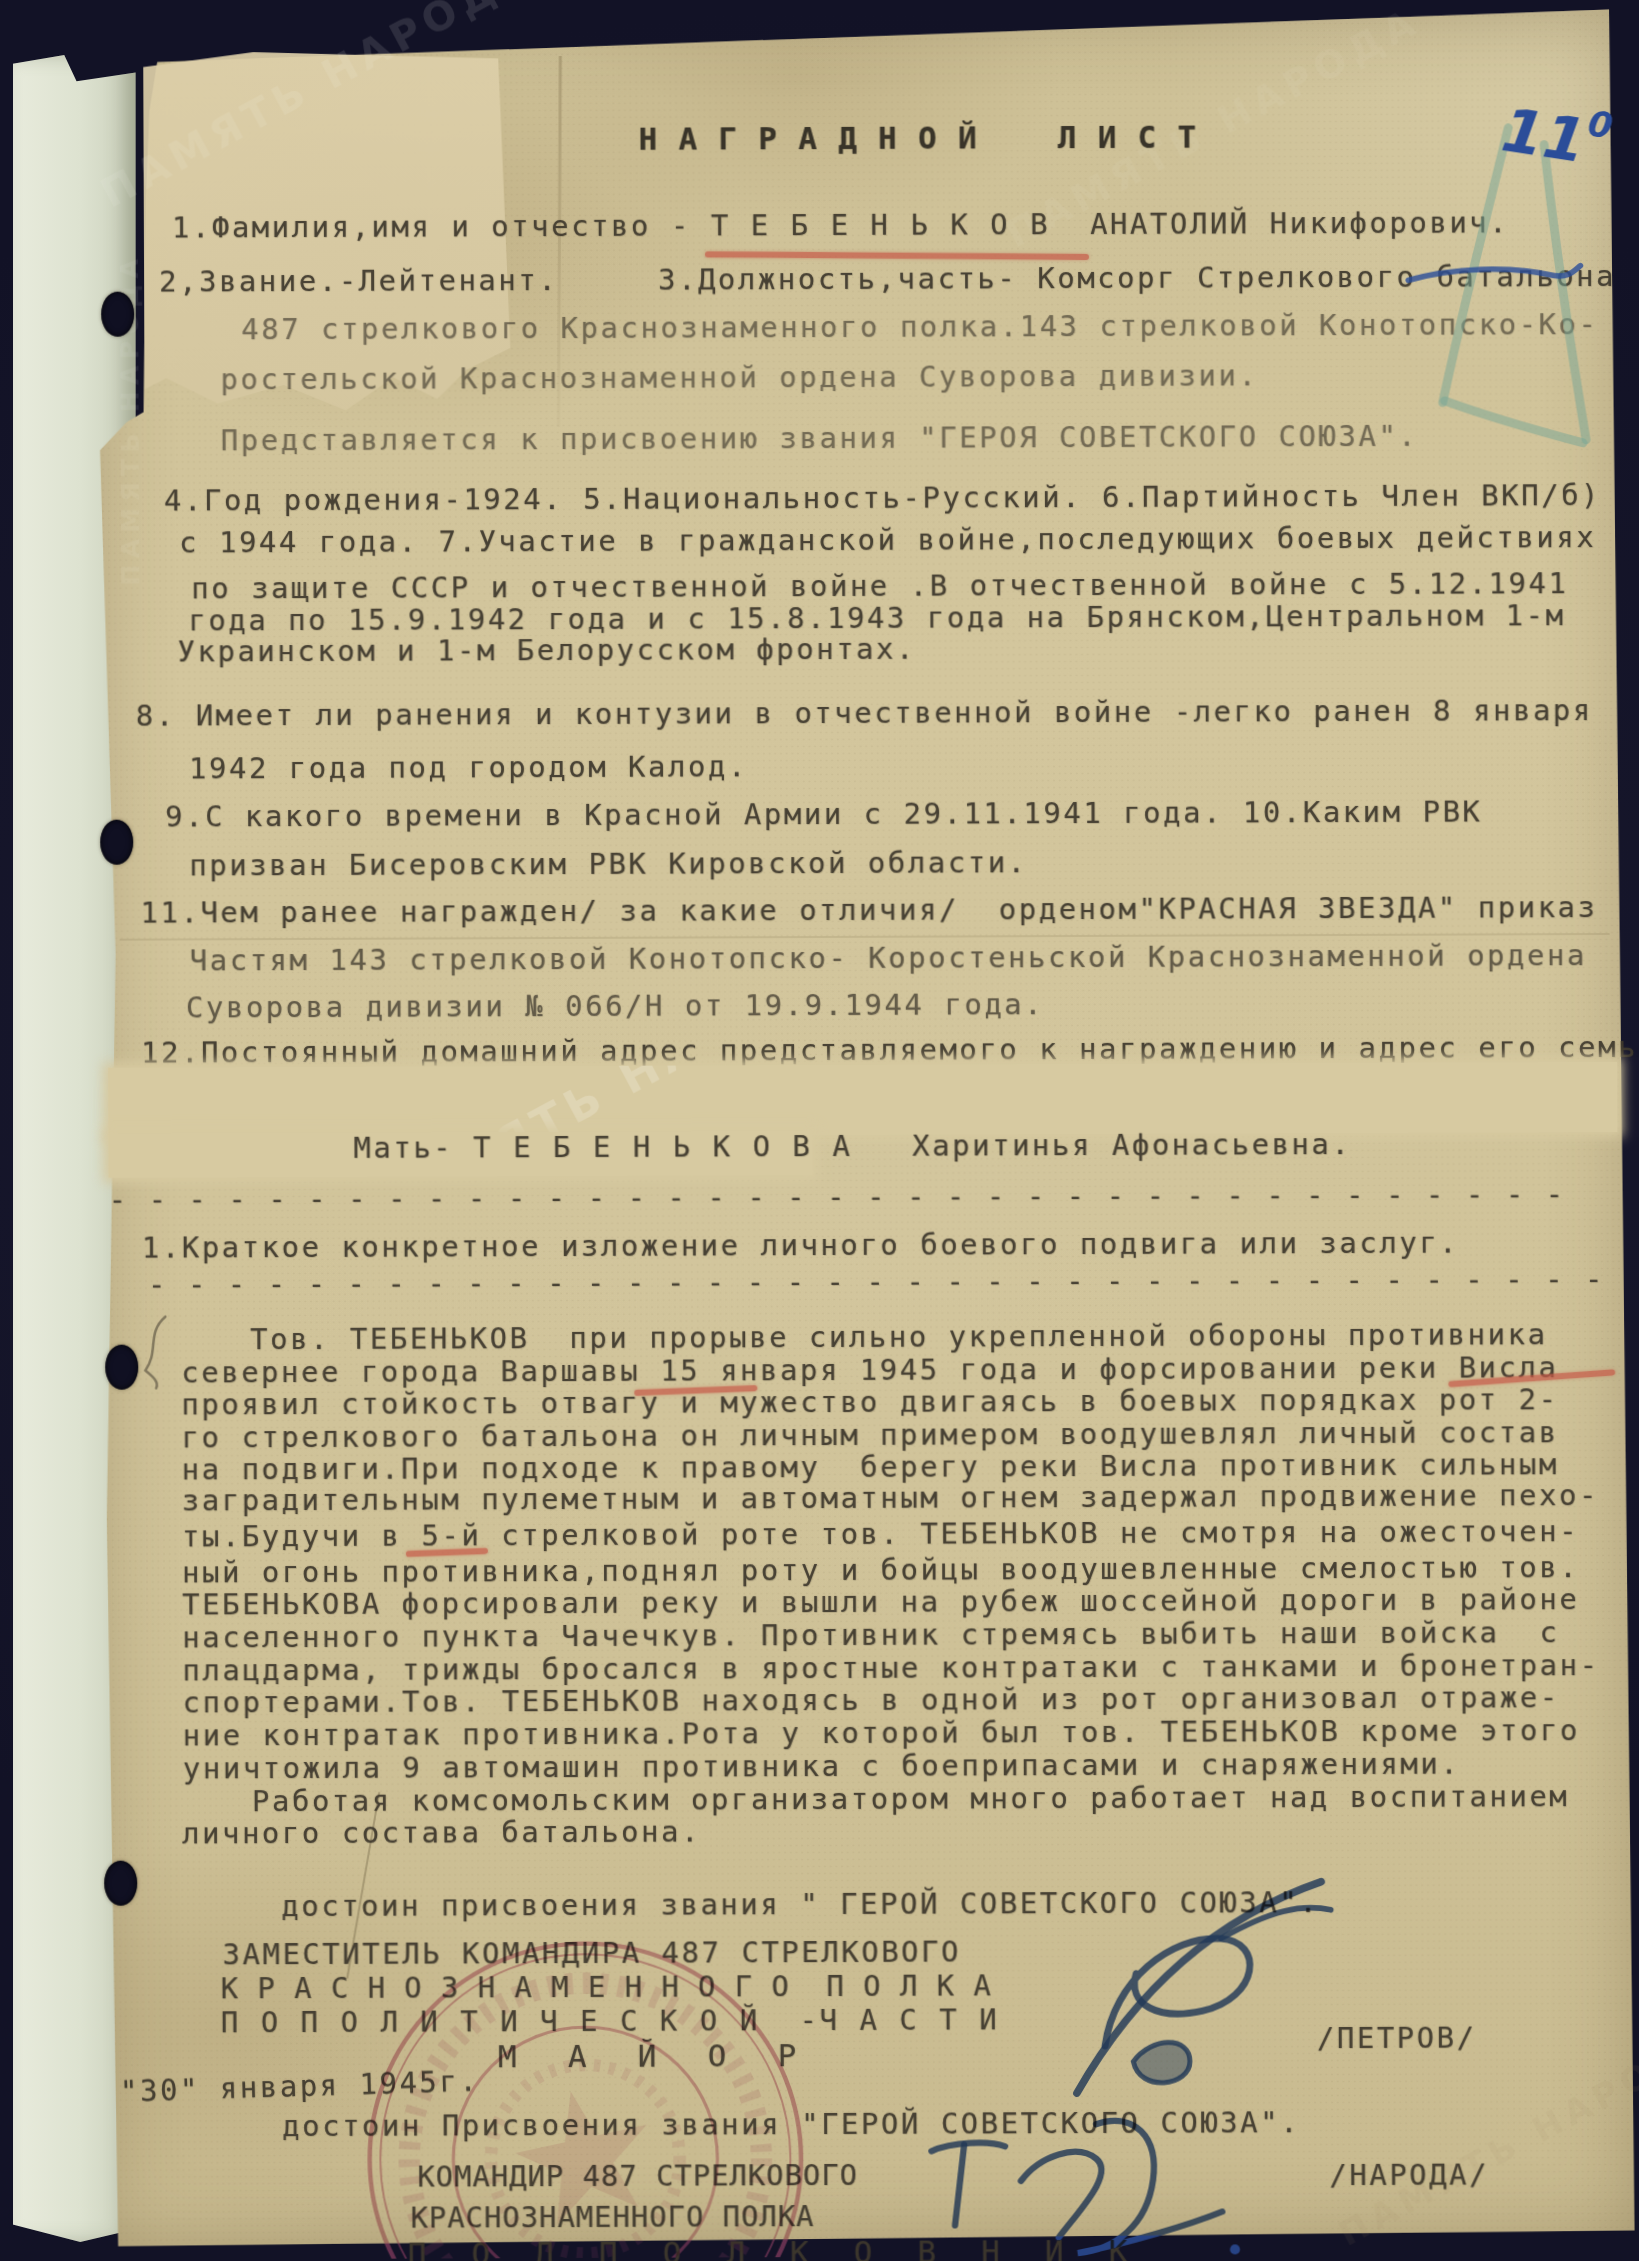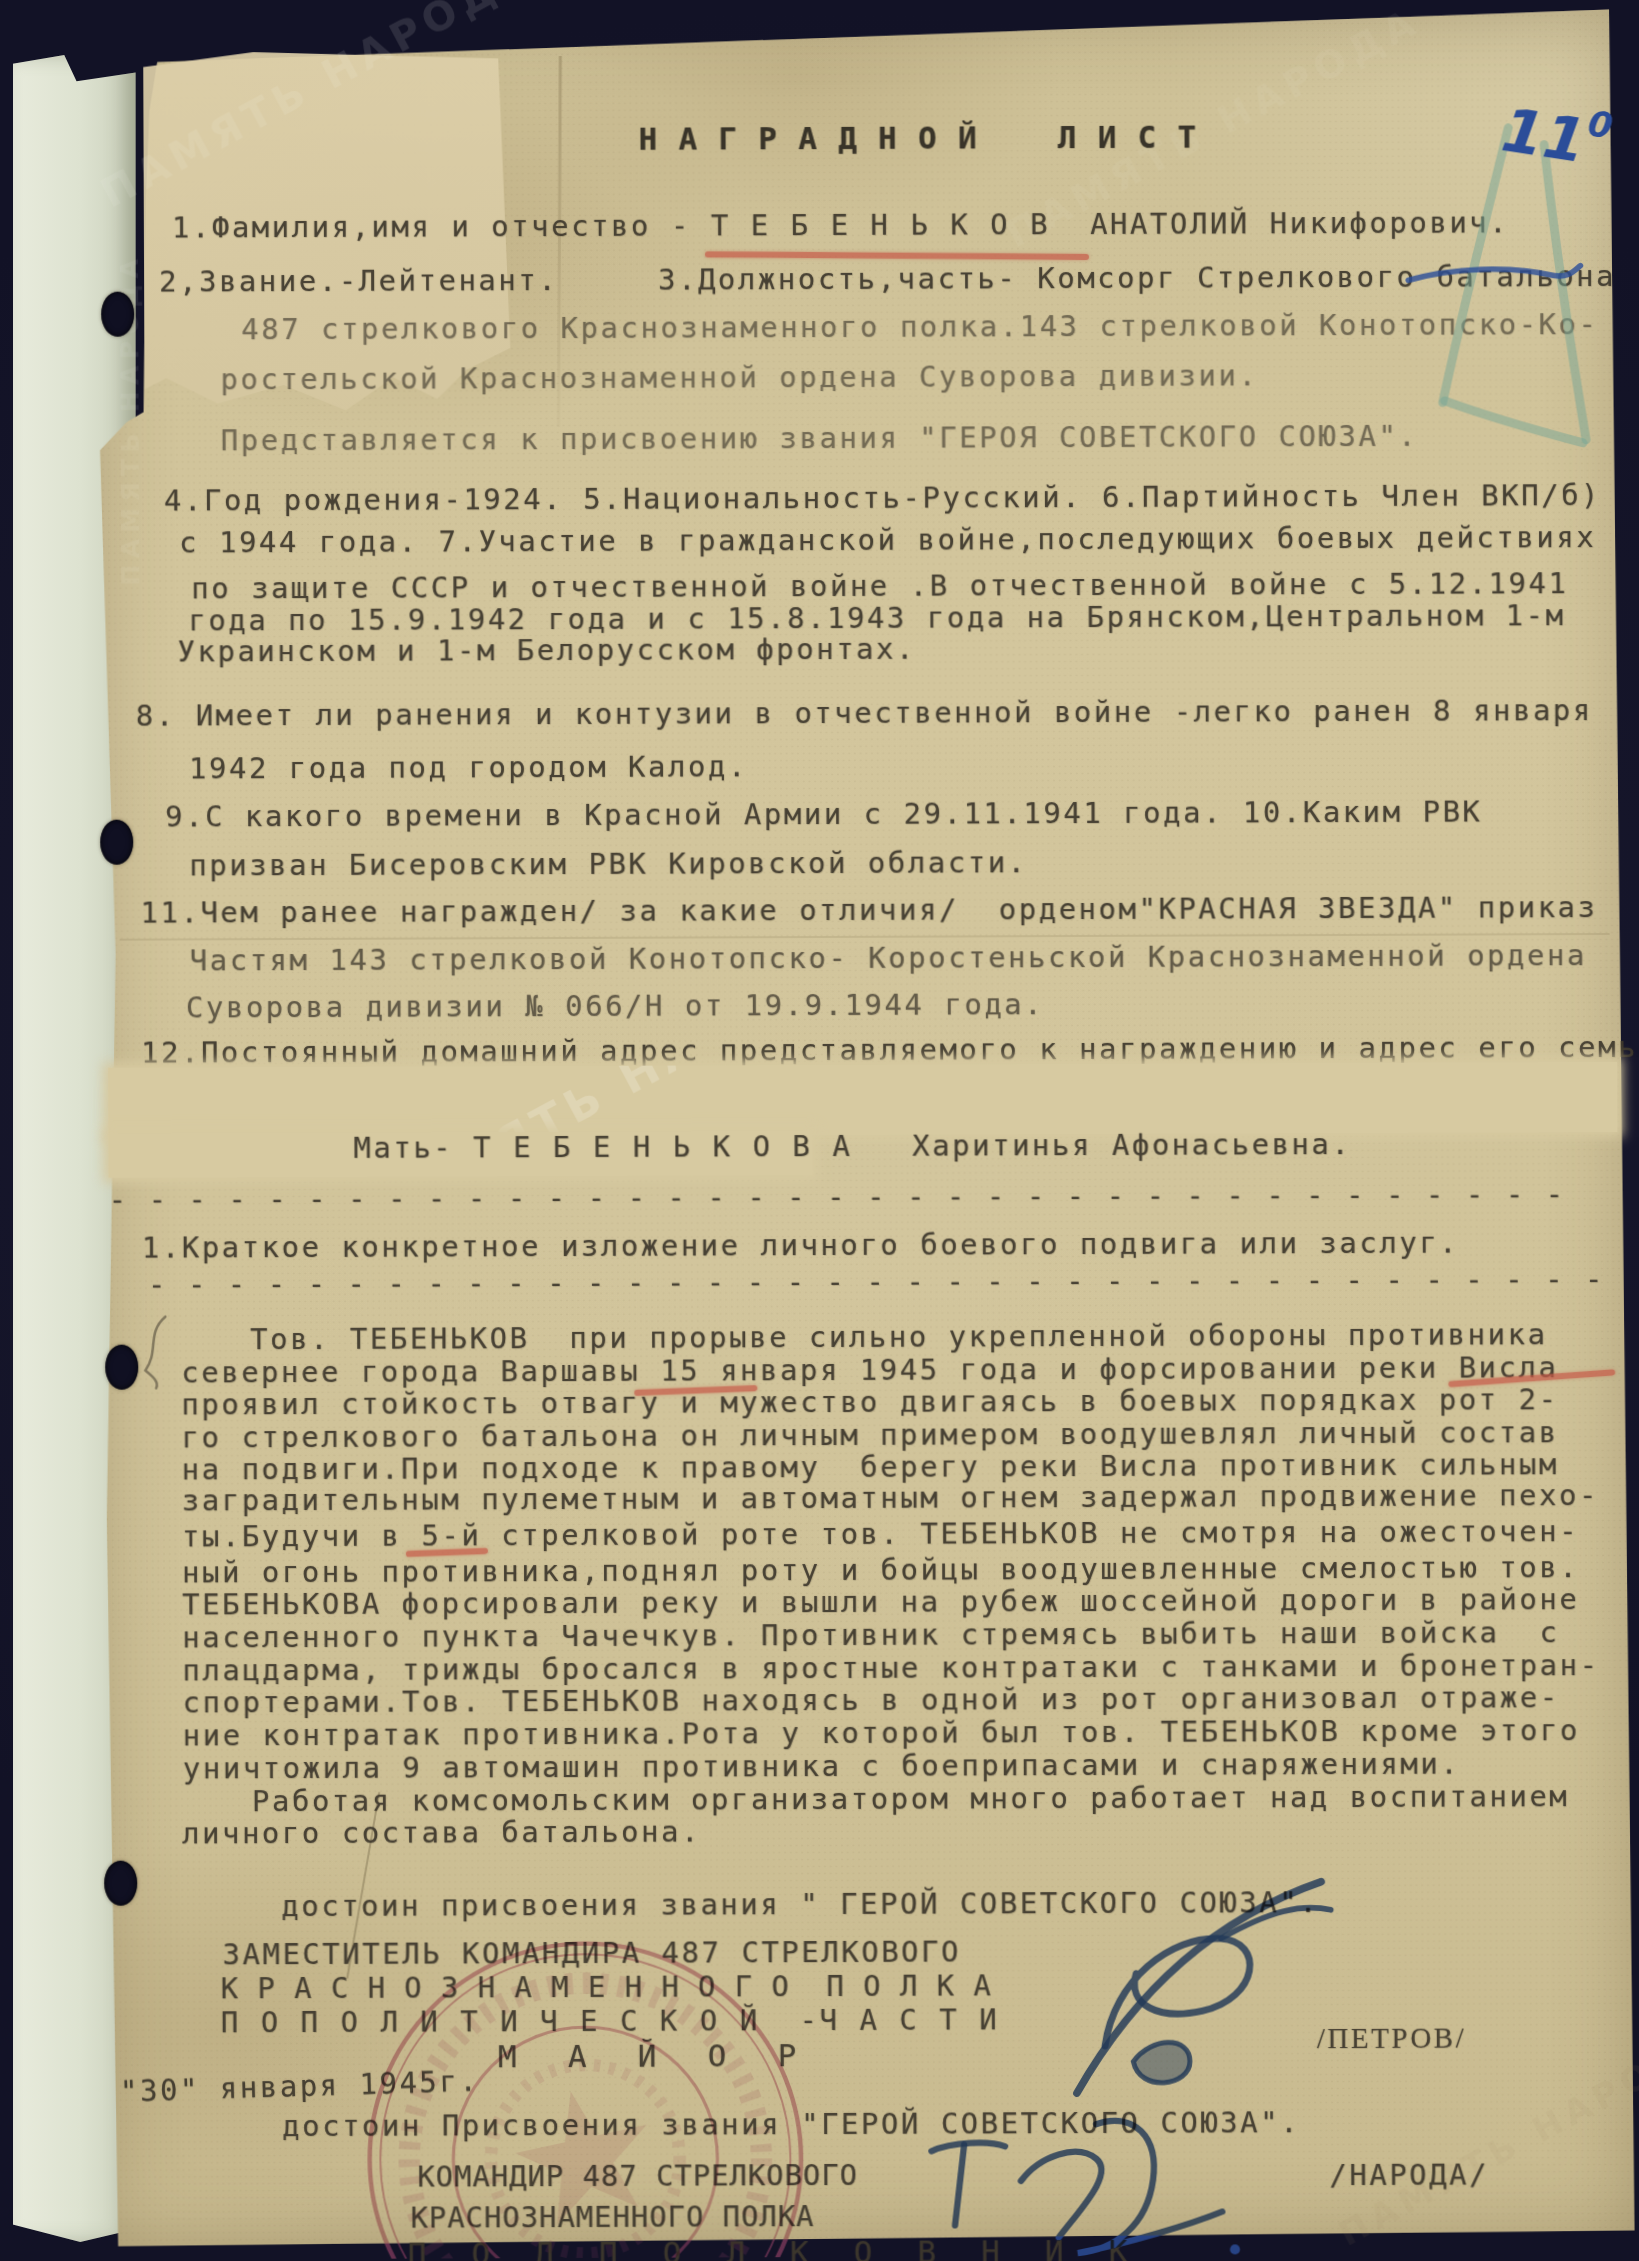--- a/index.html
+++ b/index.html
@@ -123,21 +123,21 @@
     <div class="tl" style="left:176px;top:1719px;">ние контратак противника.Рота у которой был тов. ТЕБЕНЬКОВ кроме этого</div>
     <div class="tl" style="left:176px;top:1752px;">уничтожила 9 автомашин противника с боеприпасами и снаряжениями.</div>
     <div class="tl" style="left:245px;top:1785px;">Работая комсомольским организатором много работает над воспитанием</div>
     <div class="tl" style="left:175px;top:1817px;">личного состава батальона.</div>
 
     <div class="tl" style="left:274px;top:1890px;">достоин присвоения звания " ГЕРОЙ СОВЕТСКОГО СОЮЗА".</div>
     <div class="tl" style="left:215px;top:1938px;">ЗАМЕСТИТЕЛЬ КОМАНДИРА 487 СТРЕЛКОВОГО</div>
     <div class="tl tight" style="left:213px;top:1972px;">К Р А С Н О З Н А М Е Н Н О Г О  П О Л К А</div>
     <div class="tl" style="left:213px;top:2006px;">П О П О Л И Т И Ч Е С К О Й  -Ч А С Т И</div>
     <div class="tl sp-mayor" style="left:490px;top:2040px;">М А Й О Р</div>
-    <div class="tl" style="left:1309px;top:2026px;font-family:Liberation Serif, serif;">/ПЕТРОВ/</div>
+    <div class="tl" style="left:1309px;top:2026px;">/ПЕТРОВ/</div>
     <div class="tl" style="left:112px;top:2070px;transform:rotate(-1.5deg);">"30" января 1945г.</div>
 
     <div class="tl" style="left:274px;top:2110px;">достоин Присвоения звания "ГЕРОЙ СОВЕТСКОГО СОЮЗА".</div>
     <div class="tl tight" style="left:409px;top:2161px;">КОМАНДИР 487 СТРЕЛКОВОГО</div>
     <div class="tl tight" style="left:402px;top:2202px;">КРАСНОЗНАМЕННОГО ПОЛКА</div>
     <div class="tl sp-pod" style="left:399px;top:2237px;">П О Д П О Л К О В Н И К</div>
     <div class="tl" style="left:1321px;top:2163px;">/НАРОДА/</div>
 
     <div class="redline" style="left:704px;top:253px;width:384px;transform:rotate(.6deg);"></div>
     <div class="redline" style="left:629px;top:1387px;width:123px;transform:rotate(-2deg);"></div>

